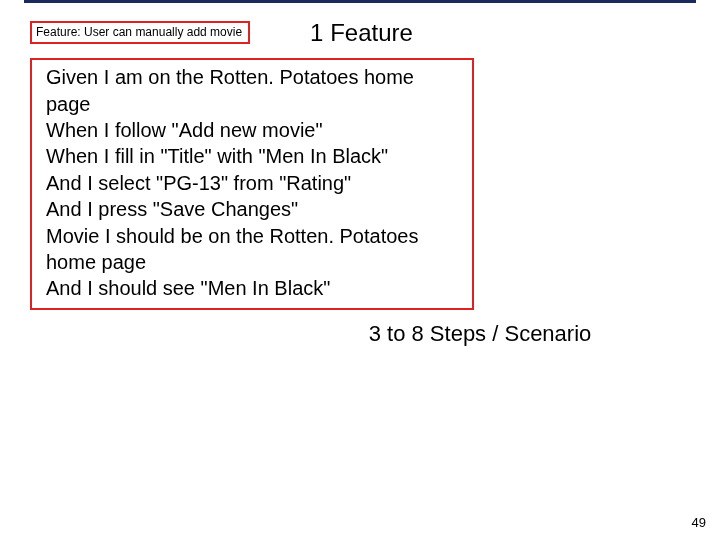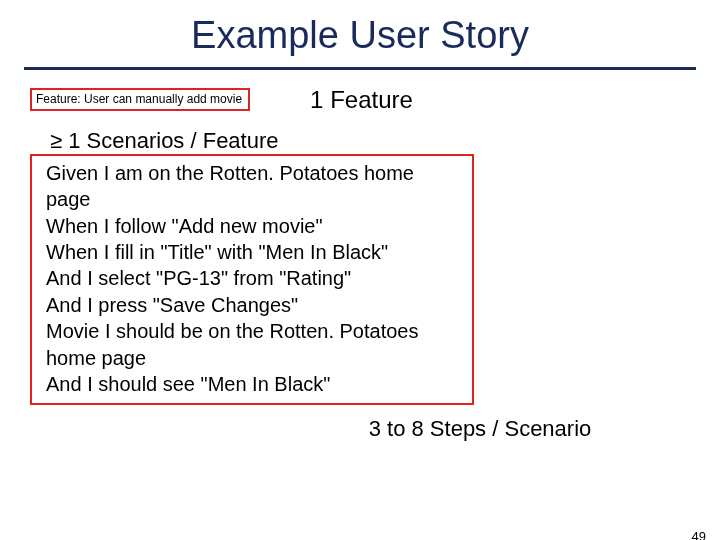--- a/index.html
+++ b/index.html
@@ -90,32 +90,30 @@
     bottom: 10px;
     font-size: 13px;
     color: #000;
   }
 </style>
 </head>
 <body>
 
 <div class="slide">
 
-  <div class="title">Example User Story</div>
   <hr class="rule">
 
   <div class="content">
 
     <div class="row">
       <span class="feature-box">Feature: User can manually add movie</span>
       <span class="feature-label">1 Feature</span>
     </div>
 
     <div class="scenario-row">
-      <span class="scenario-label">≥ 1 Scenarios / Feature</span>
     </div>
 
     <div class="steps-box">
       <div class="step">Given I am on the Rotten. Potatoes home page</div>
       <div class="step">When I follow "Add new movie"</div>
       <div class="step">When I fill in "Title" with "Men In Black"</div>
       <div class="step">And I select "PG-13" from "Rating"</div>
       <div class="step">And I press "Save Changes"</div>
       <div class="step">Movie I should be on the Rotten. Potatoes home page</div>
       <div class="step">And I should see "Men In Black"</div>

